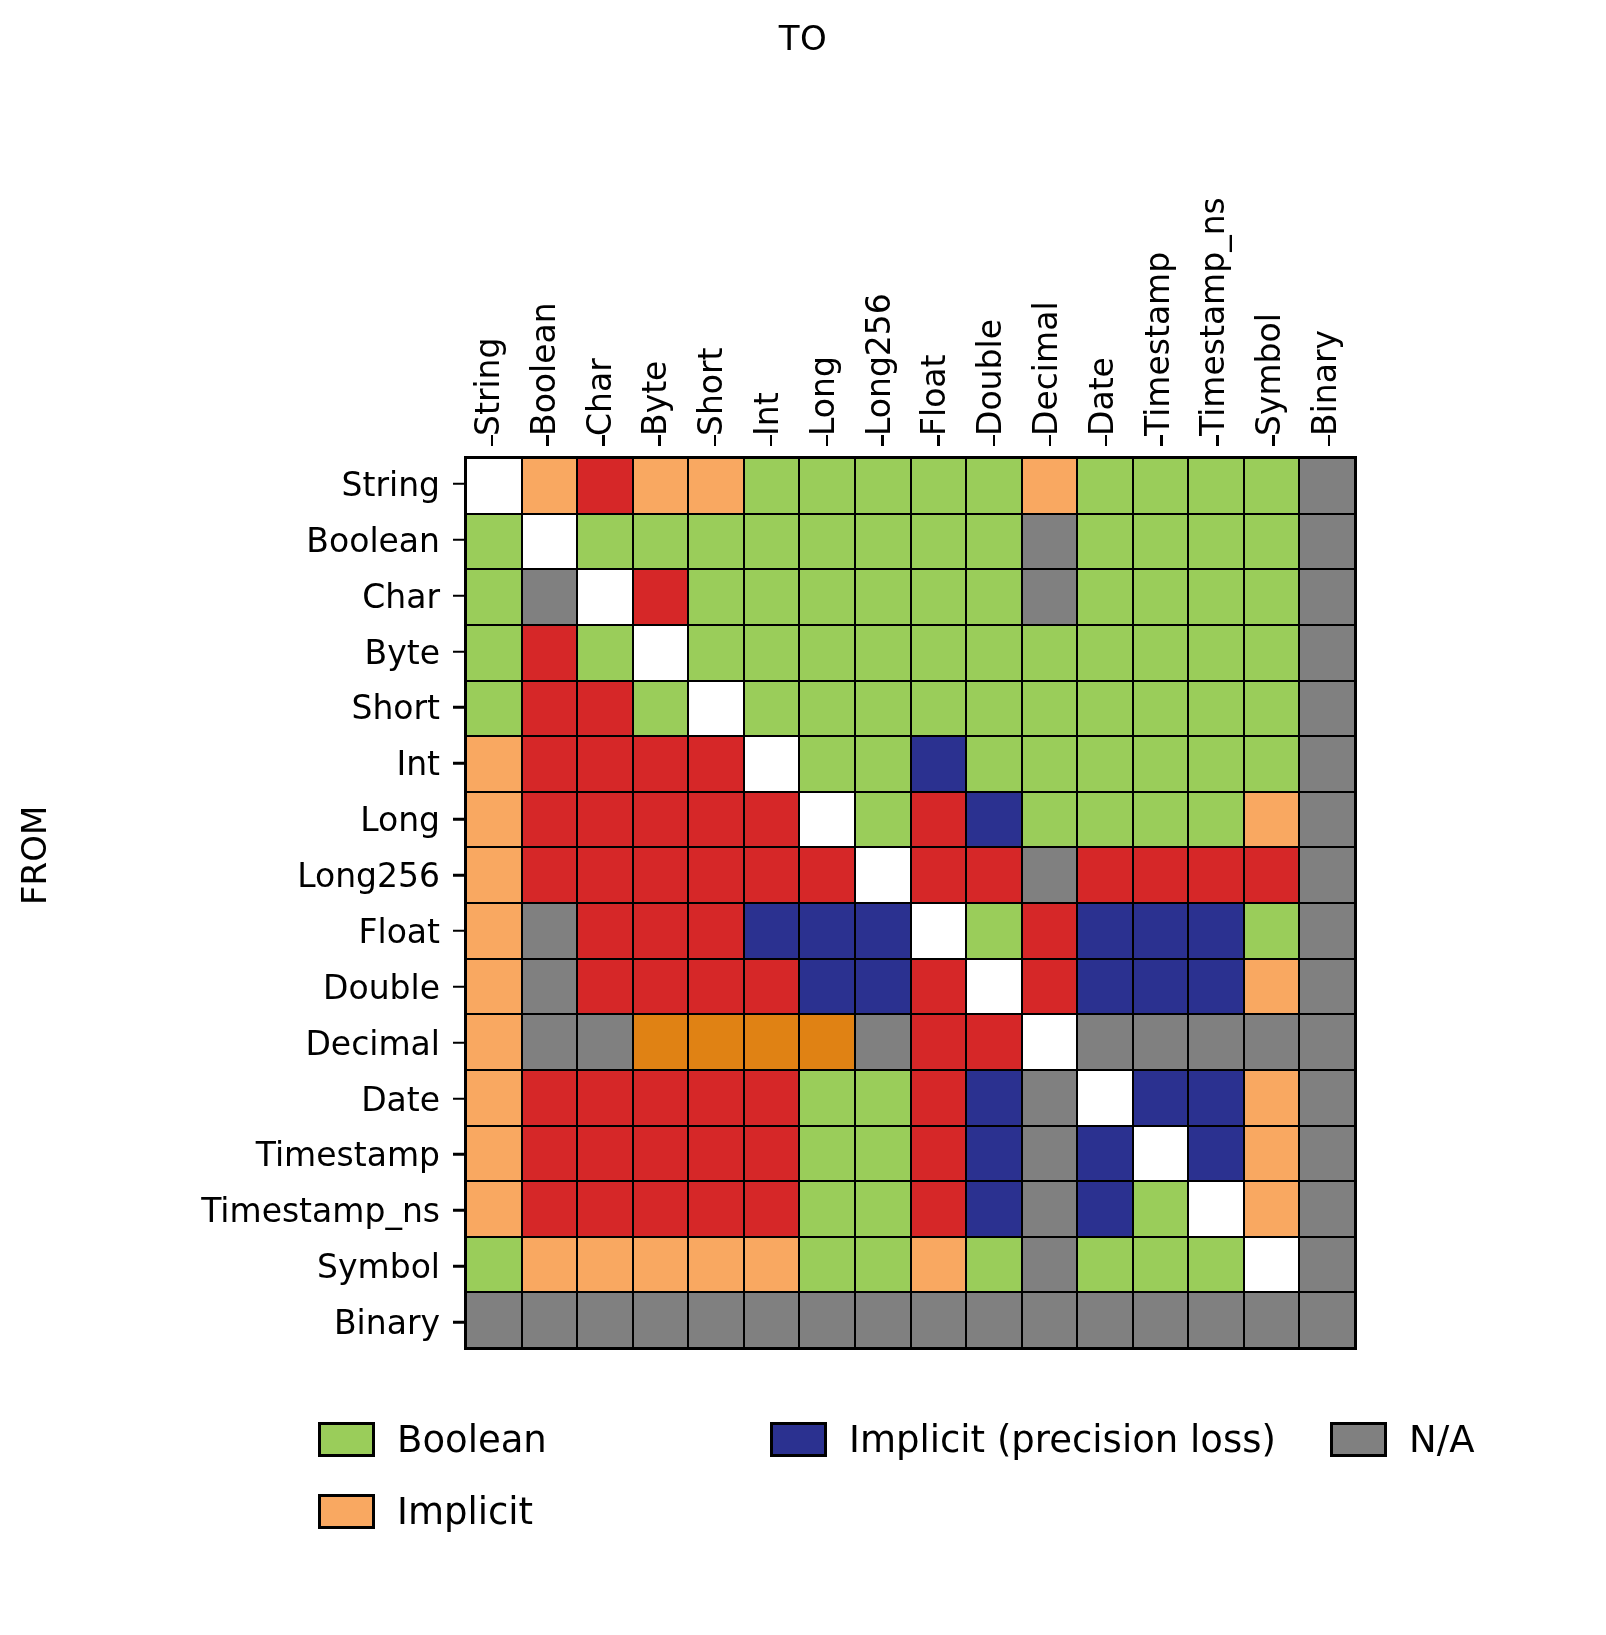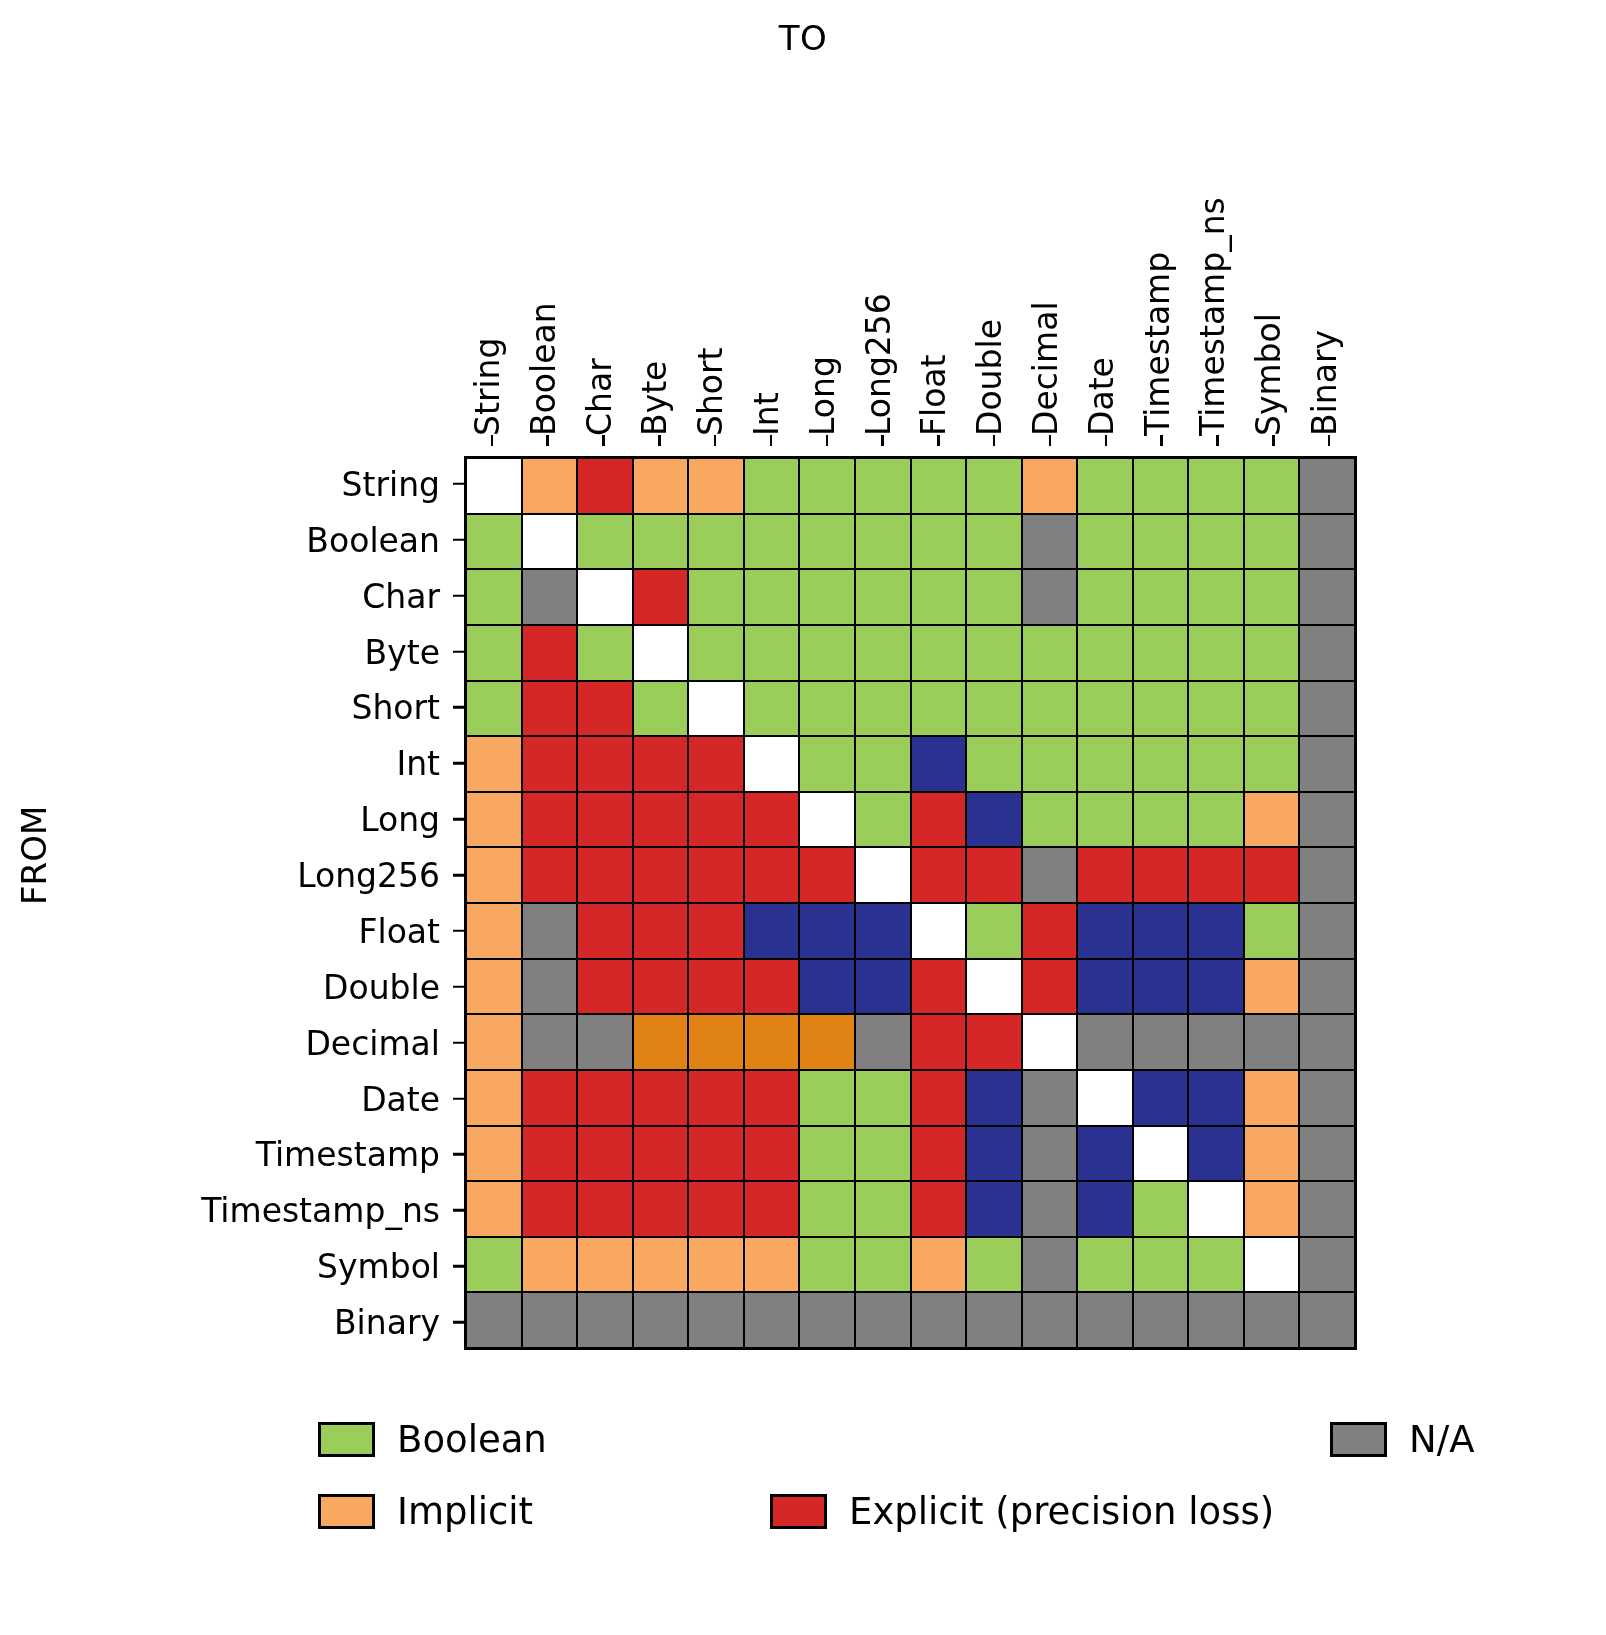--- a/index.html
+++ b/index.html
@@ -484,21 +484,21 @@
 
 <div id="legend">
   <div class="legend-row" id="lg-r1">
     <span class="swatch" style="background: rgb(154, 205, 90);"></span>
     <span class="legend-text">Boolean</span>
   </div>
   <div class="legend-row" id="lg-r2">
     <span class="swatch" style="background: rgb(249, 168, 97);"></span>
     <span class="legend-text">Implicit</span>
   </div>
-  <div class="legend-row" id="lg-c2b">
-    <span class="swatch" style="background: rgb(214, 39, 40);"></span>
-    <span class="legend-text">Explicit (precision loss)</span>
+  <div class="legend-row" id="lg-c2a">
+    <span class="swatch" style="background: rgb(43, 49, 144);"></span>
+    <span class="legend-text">Implicit (precision loss)</span>
   </div>
   <div class="legend-row" id="lg-c3a">
     <span class="swatch" style="background: rgb(128, 128, 128);"></span>
     <span class="legend-text">N/A</span>
   </div>
 </div>
 
 </body></html>

